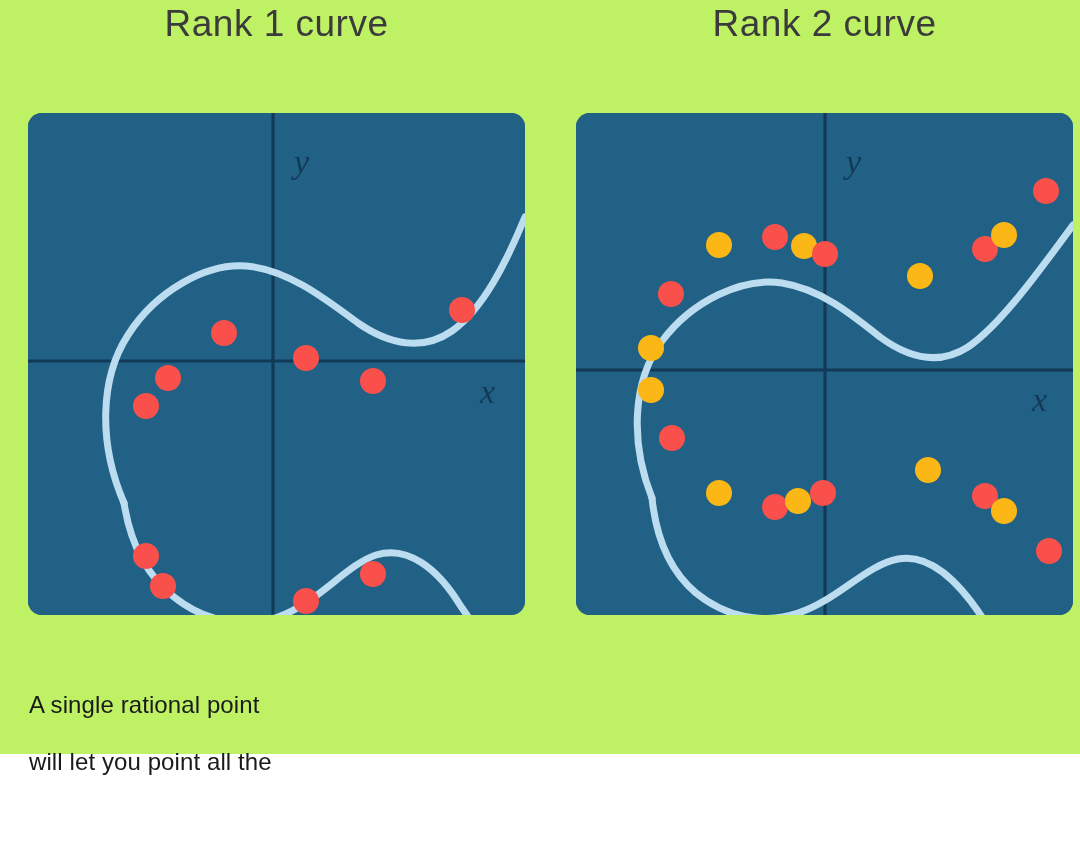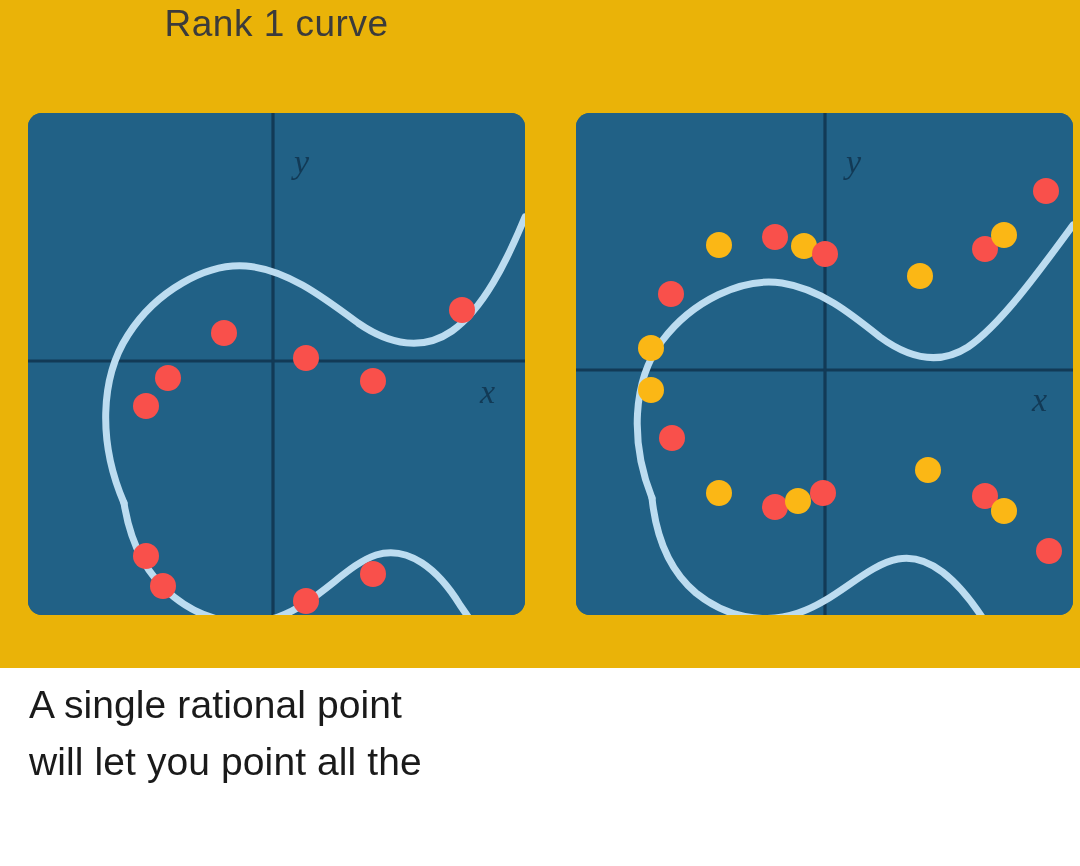--- a/index.html
+++ b/index.html
@@ -9,22 +9,22 @@
   }
   body {
     width: 1080px;
     height: 866px;
     font-family: "Liberation Sans", sans-serif;
     overflow: hidden;
   }
   .page {
     position: relative;
     width: 1080px;
-    height: 668px;
-    background: #eab308;
+    height: 754px;
+    background: #bef264;
   }
 
   .panel-title {
     font-size: 37px;
     font-weight: 400;
     color: #3b3b3b;
     letter-spacing: 0.5px;
     text-align: center;
     line-height: 48px;
     white-space: nowrap;
@@ -61,21 +61,21 @@
     font-family: "Liberation Serif", serif;
     font-style: italic;
     font-size: 34px;
     fill: #123a56;
   }
   .pt-red    { fill: #f9504b; }
   .pt-yellow { fill: #fbb715; }
 
   .caption {
     position: absolute;
-    font-size: 39px;
+    font-size: 24px;
     line-height: 57px;
     color: #1a1a1a;
     letter-spacing: 0.1px;
   }
   .caption-left  { left: 29px;  top: 676px; width: 500px; }
   .caption-right { left: 577px; top: 676px; width: 500px; }
   .caption-line { display: block; white-space: nowrap; }
 </style>
 </head>
 <body>
@@ -110,20 +110,21 @@
       <text class="axis-label" x="266" y="60">y</text>
       <text class="axis-label" x="452" y="290">x</text>
     </svg>
   </div>
 
   <div class="caption caption-left">
     <span class="caption-line">A single rational point</span>
     <span class="caption-line">will let you point all the</span>
   </div>
 
+  <div class="panel-title title-right">Rank 2 curve</div>
 
   <div class="plot-frame frame-right">
     <svg viewBox="0 0 497 502" preserveAspectRatio="none">
       <rect x="0" y="0" width="497" height="502" fill="#216186"></rect>
 
       <line class="axis-line" x1="0" y1="257" x2="497" y2="257"></line>
       <line class="axis-line" x1="249" y1="0" x2="249" y2="502"></line>
 
       <path class="curve-line" d="M 76 385 C 54 330 56 268 86 228 C 116 188 166 164 206 170 C 244 176 274 200 304 224 C 334 246 364 252 392 234 C 424 212 462 160 497 112"></path>
       <path class="curve-line" d="M 76 385 C 80 424 94 458 120 480 C 150 504 186 512 222 500 C 260 488 290 452 322 446 C 354 440 382 468 406 504 C 428 536 462 566 497 586"></path>

